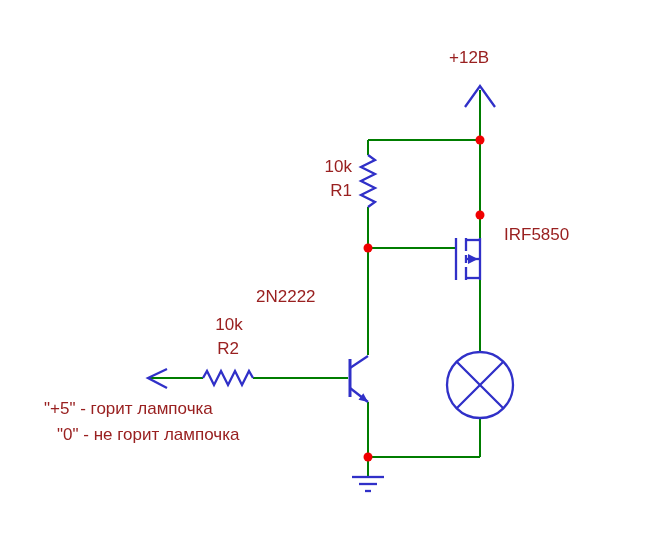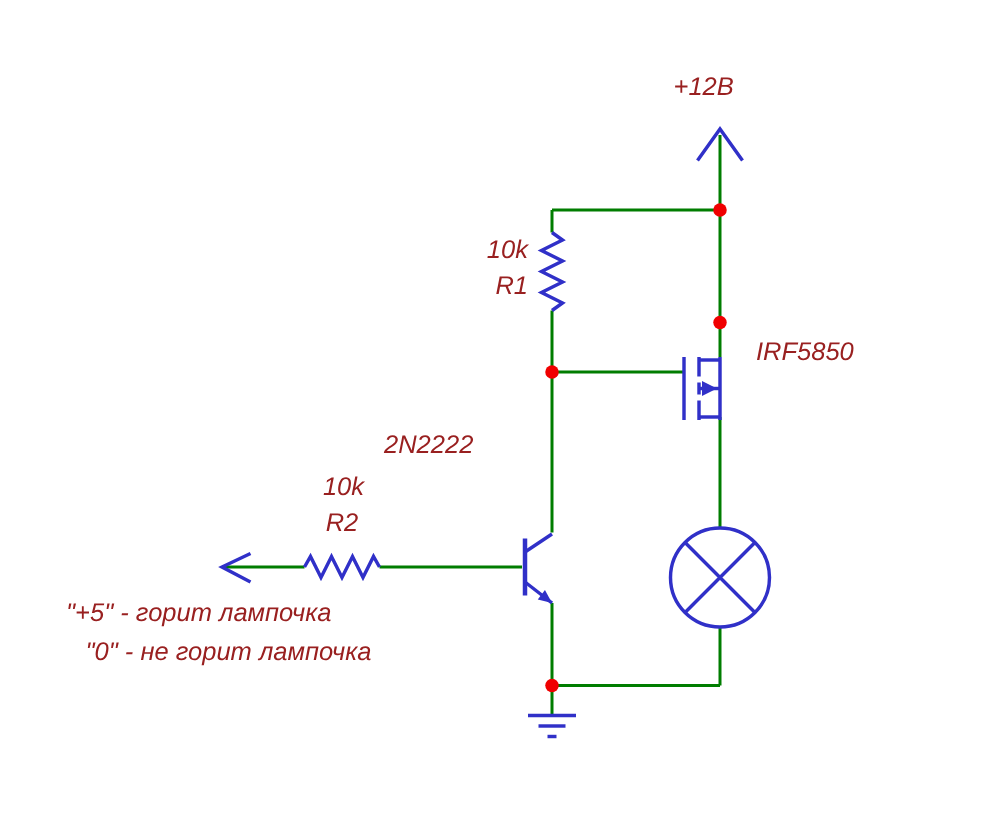--- a/index.html
+++ b/index.html
@@ -9,21 +9,20 @@
   body {
     background: var(--background, #ffffff);
     font-family: "Liberation Sans", sans-serif;
   }
   .stage {
     position: relative;
     width: 664px;
     height: 550px;
     background: var(--background, #ffffff);
     overflow: hidden;
-    font-style: italic;
   }
   svg { display: block; }
   .wire {
     stroke: var(--wire, #007d00);
     stroke-width: 2;
     fill: none;
     stroke-linecap: butt;
   }
   .comp {
     stroke: var(--component, #3030c8);

